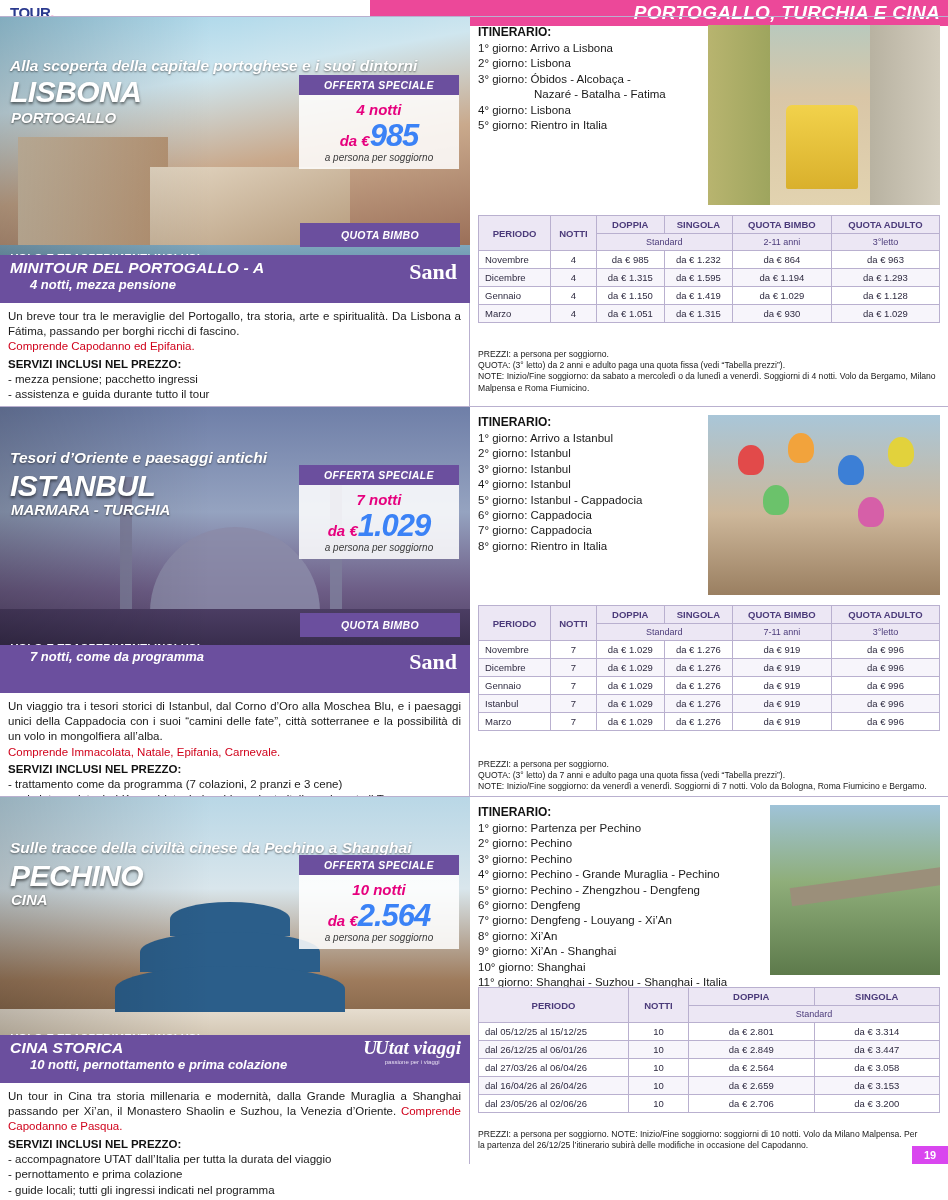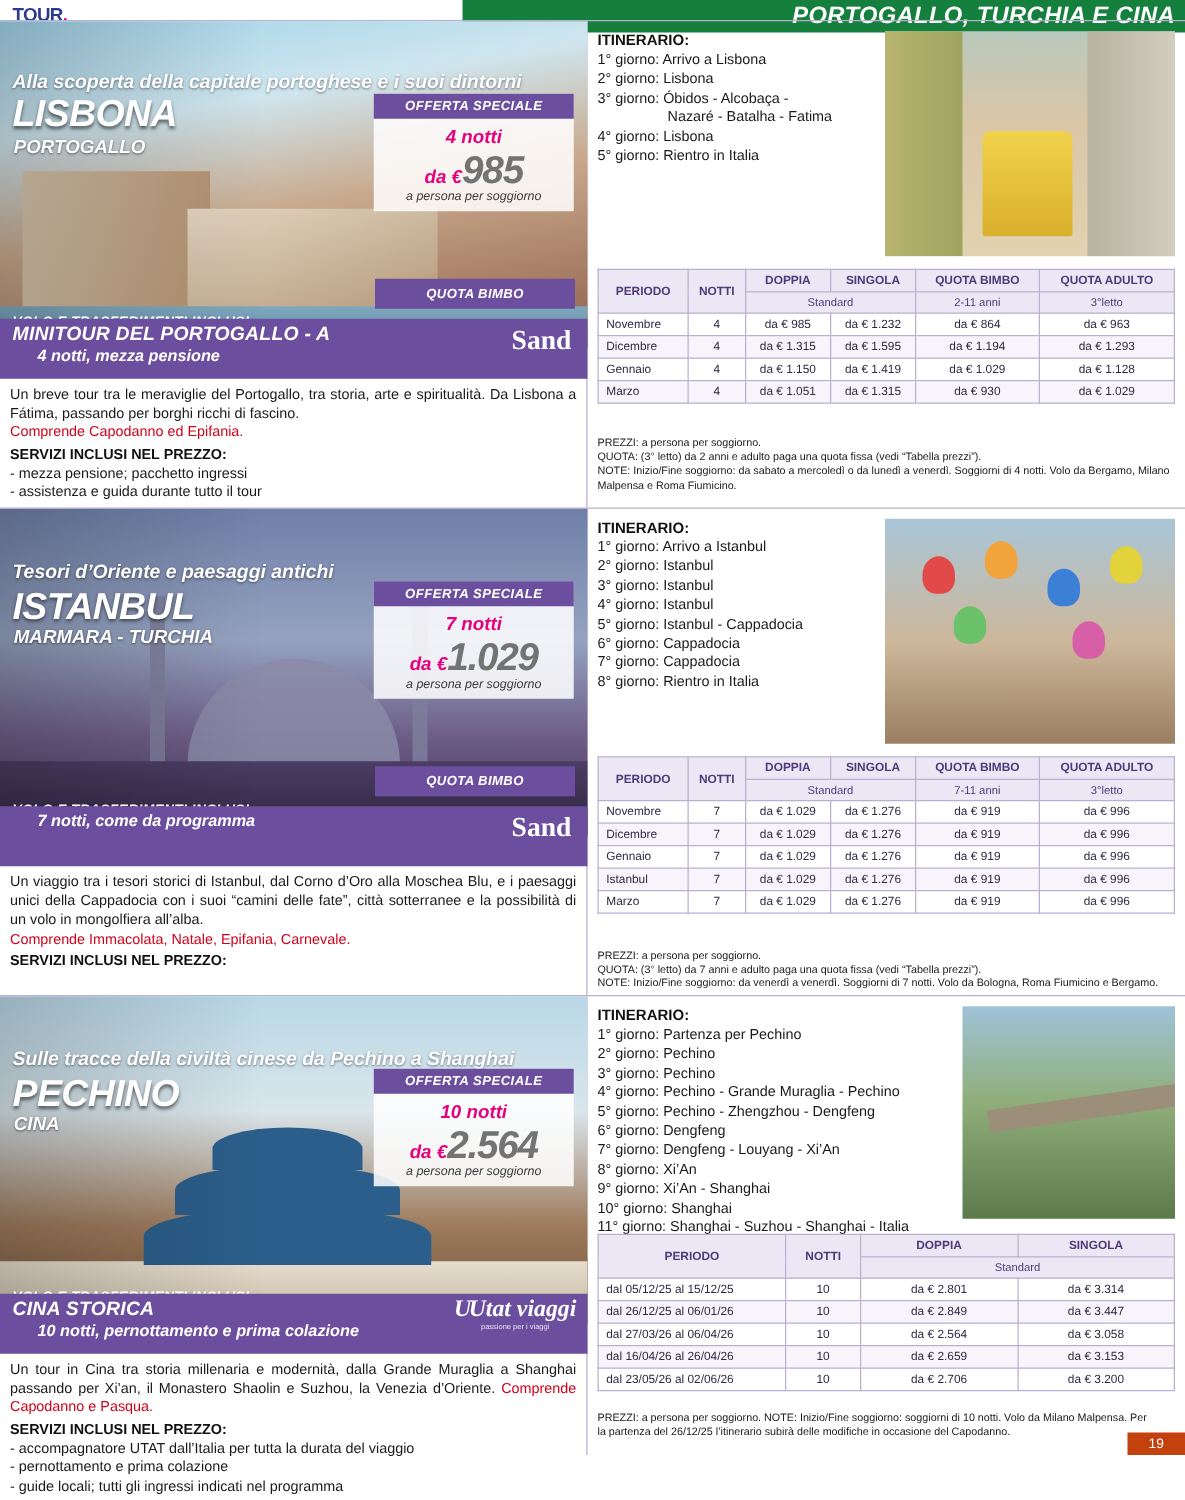--- a/index.html
+++ b/index.html
@@ -13,21 +13,21 @@
   }
   
   .topbar { height: 16px; position: relative; }
   .logo-tour {
     position:absolute; left:10px; top:4px;
     font-size:15px; font-weight:bold; color:#2b3a8f; letter-spacing:-0.5px;
   }
   .logo-tour .dot { color:#e6007e; }
   .header-band {
     position:absolute; left:370px; right:0; top:0; height:26px;
-    background:#15803d;
+    background:#ec4899;
     color:#ffffff;
     display:flex; align-items:center; justify-content:flex-end;
     padding-right:8px;
     font-size:19px; font-weight:bold; font-style:italic;
     letter-spacing:0.3px;
   }
 
   
   .offer {
     position:relative;
@@ -124,21 +124,21 @@
   }
   .price-box .special {
     background:#6b4f9e; color:#fff; font-size:10.5px; font-weight:bold; font-style:italic;
     letter-spacing:.4px; padding:4px 0;
   }
   .price-box .nights {
     color:#e6007e; font-size:15px; font-weight:bold; font-style:italic; margin-top:6px;
   }
   .price-box .da { color:#e6007e; font-size:15px; font-weight:bold; font-style:italic; }
   .price-box .amount {
-    color:#737373; font-size:31px; font-weight:bold; font-style:italic; letter-spacing:-1px;
+    color:#3b82f6; font-size:31px; font-weight:bold; font-style:italic; letter-spacing:-1px;
   }
   .price-box .per { color:#3b3b3b; font-size:10px; font-style:italic; margin-top:-2px; }
 
   
   .band-row {
     position:absolute; left:0; top:206px; width:470px; height:24px;
     display:flex; align-items:stretch;
   }
   .band-flight {
     background:#6b4f9e; color:#fff; font-size:11px; font-weight:bold; font-style:italic;
@@ -221,22 +221,22 @@
   .ptable tbody td { background:#ffffff; }
   .ptable tbody tr:nth-child(even) td { background:#f7f5fb; }
   .ptable td.period { text-align:left; padding-left:6px;margin-top:48px; }
 
   .notes {
     position:absolute; left:8px; right:8px;
     font-size:8.6px; color:#1a1a1a; line-height:1.3;
   }
 
   .pagenum {
-    position:absolute; right:0; bottom:0; width:46px; height:18px;
-    background:#c2410c; color:#fff; font-size:11px; font-weight:normal;
+    position:absolute; right:0; bottom:0; width:36px; height:18px;
+    background:#d946ef; color:#fff; font-size:11px; font-weight:bold;
     display:flex; align-items:center; justify-content:center;
   }
 </style>
 </head>
 <body>
 
 <div class="topbar">
   <div class="logo-tour"><span>TOUR</span><span class="dot">.</span></div>
   <div class="header-band">
     <span>PORTOGALLO, TURCHIA E CINA</span>
@@ -394,20 +394,24 @@
 
     <div class="prodbar">
       <div class="pdesc">7 notti, come da programma</div>
     </div>
     <div class="brand-sand" style="top:242px">Sand</div>
 
     <div class="desc">
       <span>Un viaggio tra i tesori storici di Istanbul, dal Corno d’Oro alla Moschea Blu, e i paesaggi unici della Cappadocia con i suoi “camini delle fate”, città sotterranee e la possibilità di un volo in mongolfiera all’alba.</span>
       <div class="red">Comprende Immacolata, Natale, Epifania, Carnevale.</div>
       <div class="svc-title">SERVIZI INCLUSI NEL PREZZO:</div>
+      <div class="svc-list">
+        <div>- trattamento come da programma (7 colazioni, 2 pranzi e 3 cene)</div>
+        <div>- volo interno Istanbul-Kayseri-Istanbul; guida parlante italiano durante il Tour</div>
+      </div>
     </div>
   </div>
 
   <div class="right-col">
     <div class="itin">
       <h4>ITINERARIO:</h4>
       <ul>
         <li>1° giorno: Arrivo a Istanbul</li>
         <li>2° giorno: Istanbul</li>
         <li>3° giorno: Istanbul</li>

